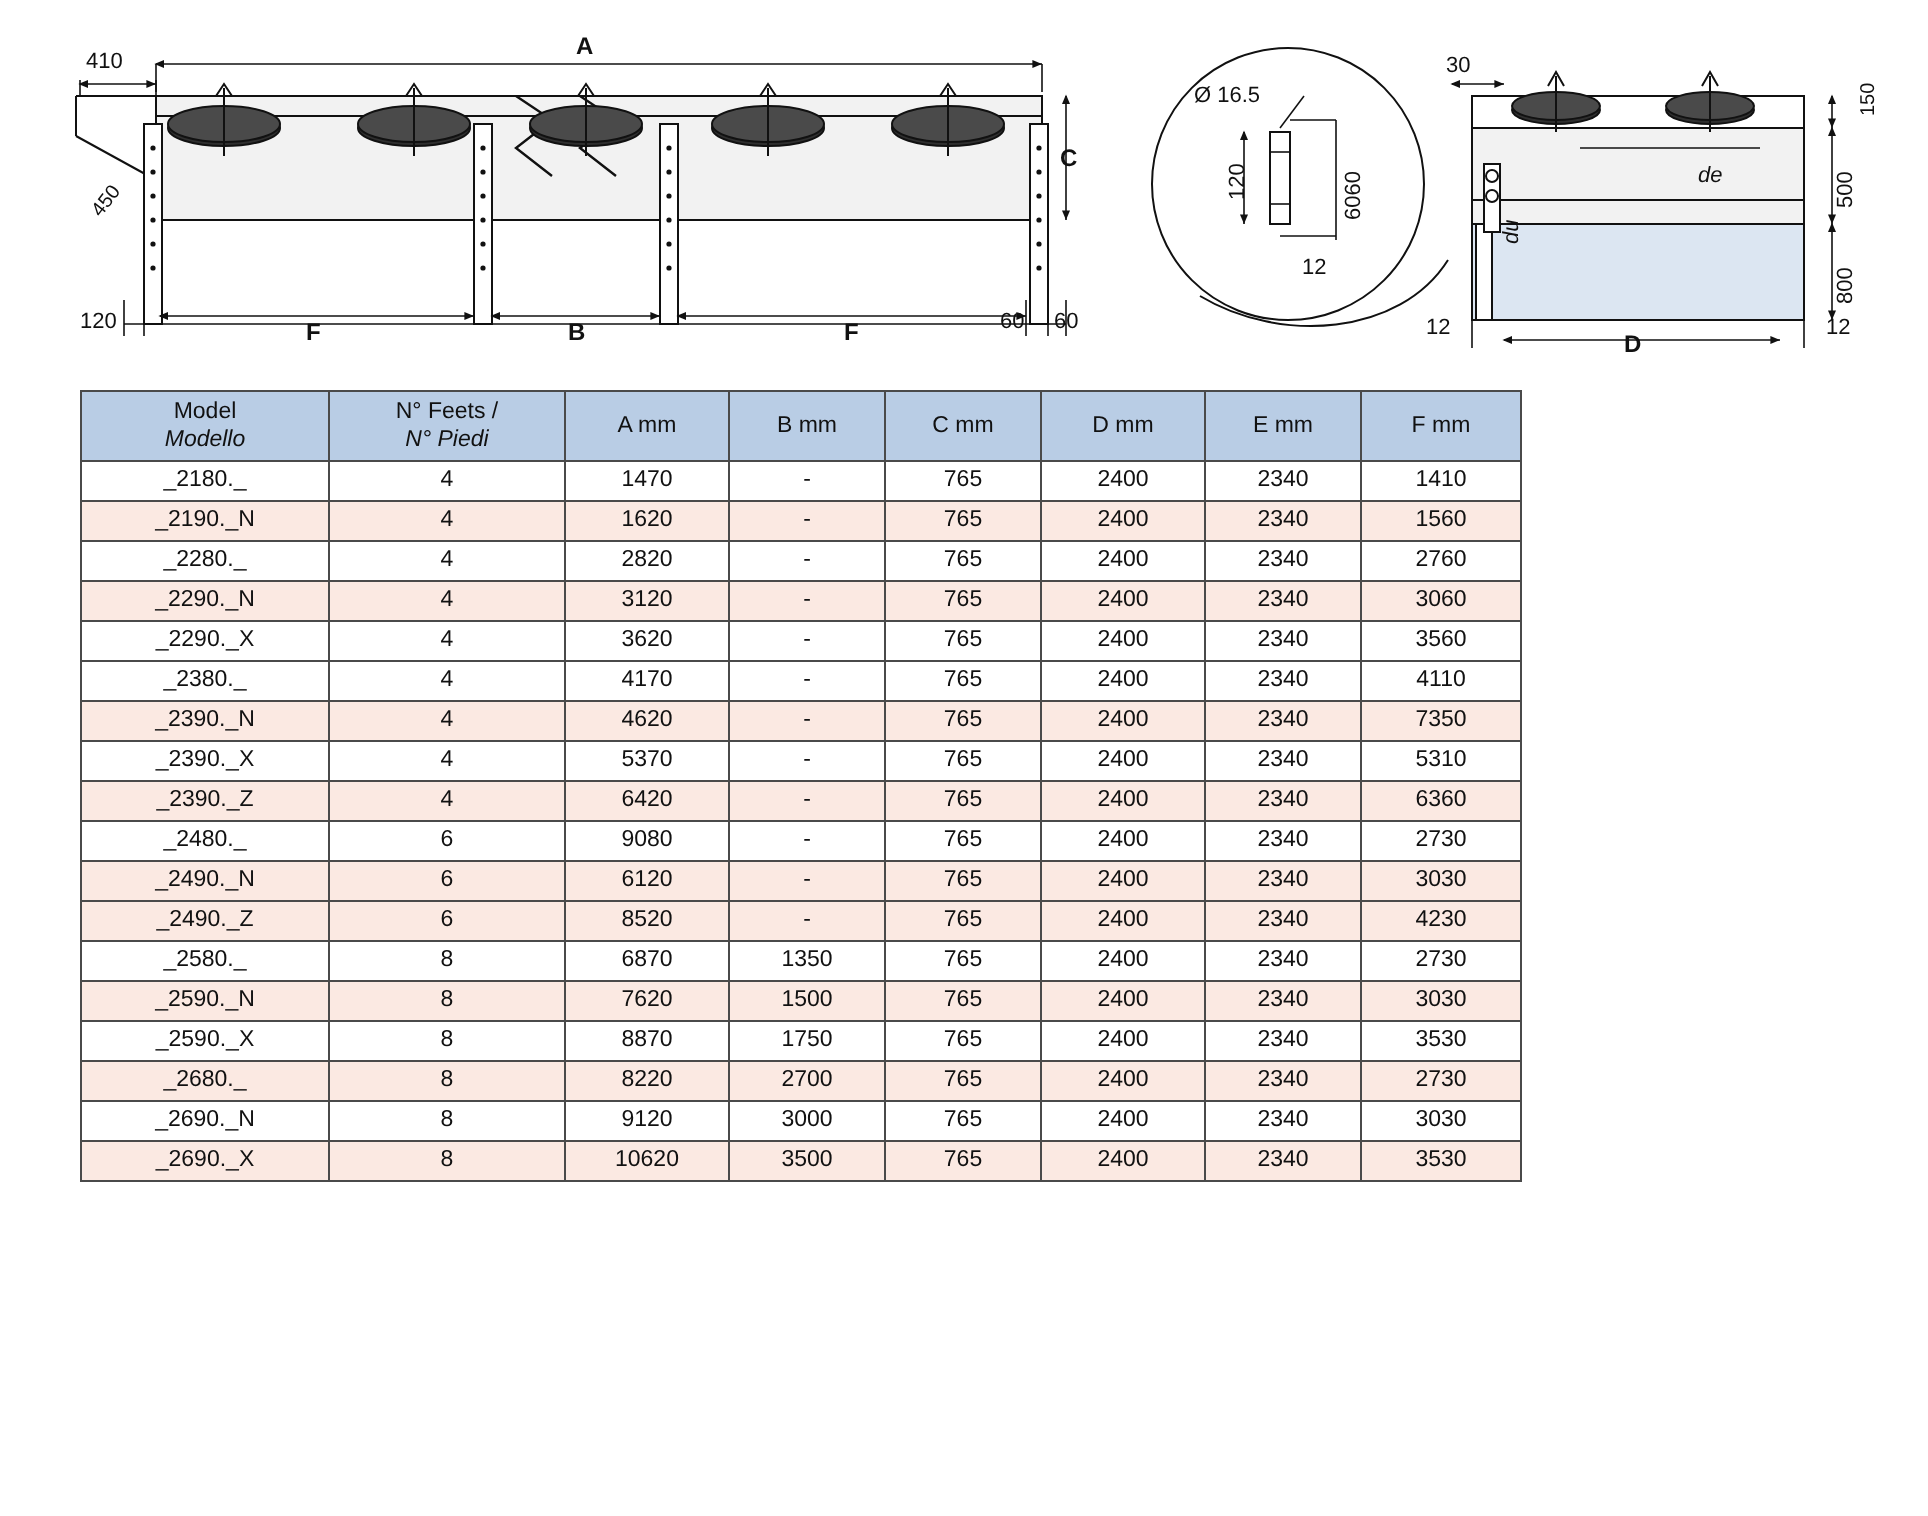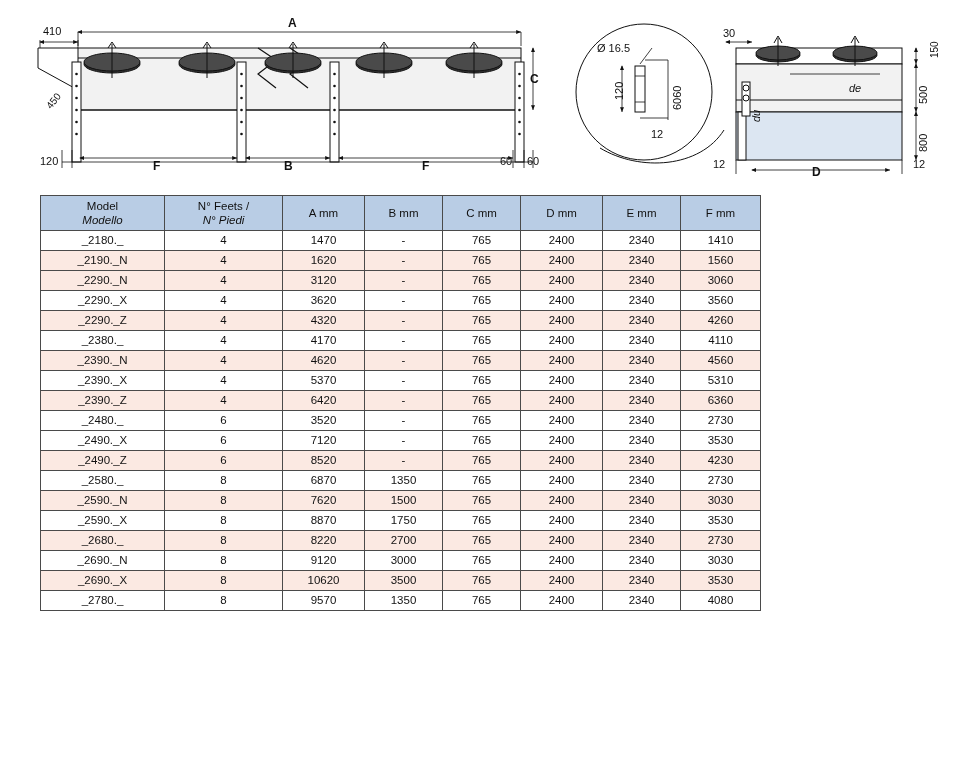--- a/index.html
+++ b/index.html
@@ -332,69 +332,69 @@
           <tr class="alt">
             <td>_2190._N</td>
             <td>4</td>
             <td>1620</td>
             <td>-</td>
             <td>765</td>
             <td>2400</td>
             <td>2340</td>
             <td>1560</td>
           </tr>
+          <tr class="plain">
+            <td>_2280._</td>
+            <td>4</td>
+            <td>2820</td>
+            <td>-</td>
+            <td>765</td>
+            <td>2400</td>
+            <td>2340</td>
+            <td>2760</td>
+          </tr>
           <tr class="alt">
             <td>_2290._N</td>
             <td>4</td>
             <td>3120</td>
             <td>-</td>
             <td>765</td>
             <td>2400</td>
             <td>2340</td>
             <td>3060</td>
           </tr>
           <tr class="plain">
             <td>_2290._X</td>
             <td>4</td>
             <td>3620</td>
             <td>-</td>
             <td>765</td>
             <td>2400</td>
             <td>2340</td>
             <td>3560</td>
           </tr>
-          <tr class="alt">
-            <td>_2290._Z</td>
-            <td>4</td>
-            <td>4320</td>
-            <td>-</td>
-            <td>765</td>
-            <td>2400</td>
-            <td>2340</td>
-            <td>4260</td>
-          </tr>
           <tr class="plain">
             <td>_2380._</td>
             <td>4</td>
             <td>4170</td>
             <td>-</td>
             <td>765</td>
             <td>2400</td>
             <td>2340</td>
             <td>4110</td>
           </tr>
           <tr class="alt">
             <td>_2390._N</td>
             <td>4</td>
             <td>4620</td>
             <td>-</td>
             <td>765</td>
             <td>2400</td>
             <td>2340</td>
-            <td>4560</td>
+            <td>7350</td>
           </tr>
           <tr class="plain">
             <td>_2390._X</td>
             <td>4</td>
             <td>5370</td>
             <td>-</td>
             <td>765</td>
             <td>2400</td>
             <td>2340</td>
             <td>5310</td>
@@ -405,36 +405,36 @@
             <td>6420</td>
             <td>-</td>
             <td>765</td>
             <td>2400</td>
             <td>2340</td>
             <td>6360</td>
           </tr>
           <tr class="plain">
             <td>_2480._</td>
             <td>6</td>
-            <td>3520</td>
+            <td>9080</td>
             <td>-</td>
             <td>765</td>
             <td>2400</td>
             <td>2340</td>
             <td>2730</td>
           </tr>
-          <tr class="plain">
-            <td>_2490._X</td>
+          <tr class="alt">
+            <td>_2490._N</td>
             <td>6</td>
-            <td>7120</td>
-            <td>-</td>
-            <td>765</td>
-            <td>2400</td>
-            <td>2340</td>
-            <td>3530</td>
+            <td>6120</td>
+            <td>-</td>
+            <td>765</td>
+            <td>2400</td>
+            <td>2340</td>
+            <td>3030</td>
           </tr>
           <tr class="alt">
             <td>_2490._Z</td>
             <td>6</td>
             <td>8520</td>
             <td>-</td>
             <td>765</td>
             <td>2400</td>
             <td>2340</td>
             <td>4230</td>
@@ -492,27 +492,17 @@
           <tr class="alt">
             <td>_2690._X</td>
             <td>8</td>
             <td>10620</td>
             <td>3500</td>
             <td>765</td>
             <td>2400</td>
             <td>2340</td>
             <td>3530</td>
           </tr>
-          <tr class="plain">
-            <td>_2780._</td>
-            <td>8</td>
-            <td>9570</td>
-            <td>1350</td>
-            <td>765</td>
-            <td>2400</td>
-            <td>2340</td>
-            <td>4080</td>
-          </tr>
         </tbody>
     </table>
   </div>
 
 </div>
 
 </body></html>

